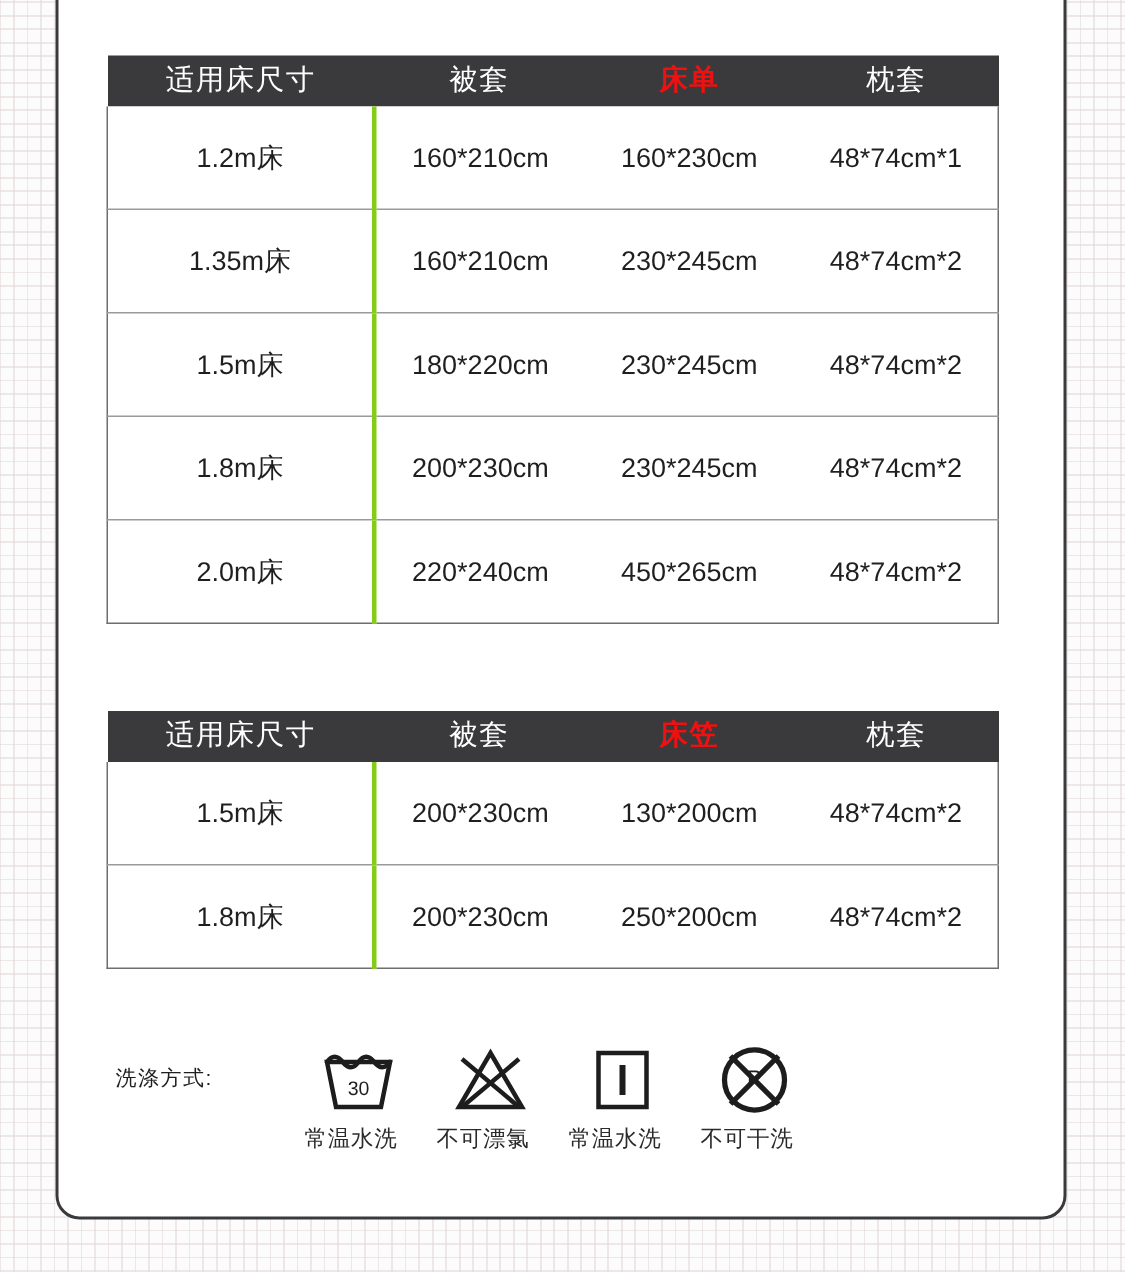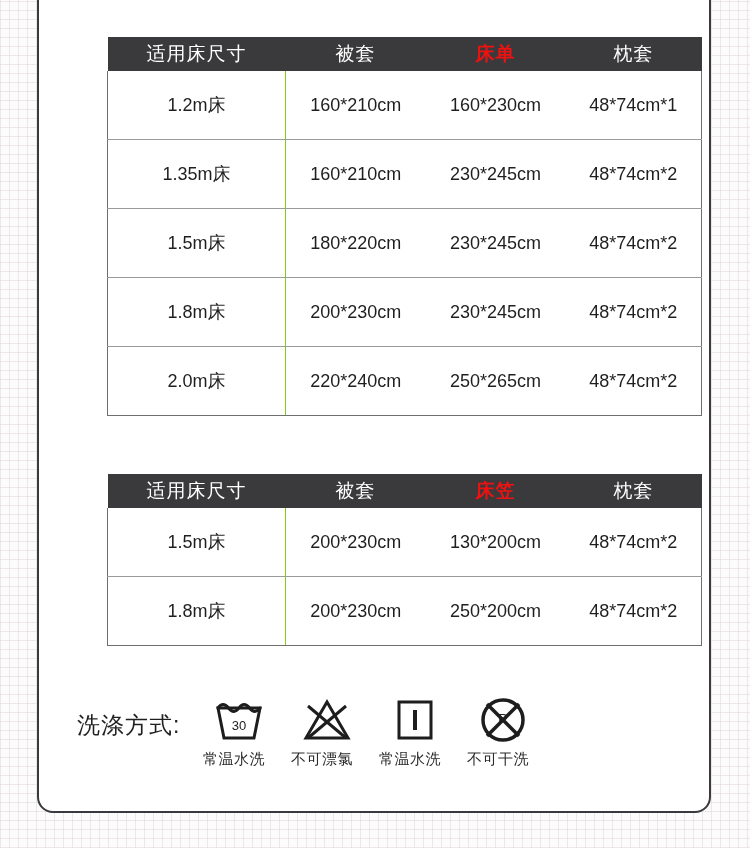--- a/index.html
+++ b/index.html
@@ -54,21 +54,20 @@
     height: 848px;
   }
 
   
   .size-table {
     position: absolute;
     border-collapse: collapse;
     table-layout: fixed;
     width: 594px;
     left: 71px;
-    margin-left: 36px;
   }
   #table-sheet  { top: 37px; }
   #table-fitted { top: 474px; }
 
   .size-table thead th {
     background: #3a3a3c;
     color: #ffffff;
     font-size: 19px;
     font-weight: normal;
     height: 34px;
@@ -91,21 +90,21 @@
     vertical-align: middle;
     border-bottom: 1px solid #9a9a9a;
     border-top: none;
     padding: 0;
     background: #ffffff;
   }
   .size-table tbody tr:last-child td {
     border-bottom: 1px solid #6e6e6e;
   }
   .size-table tbody td.col-first {
-    border-right: 1px solid #84cc16;
+    border-right: 3px solid #84cc16;
   }
   .size-table tbody td.col-edge-left {
     border-left: 1px solid #6e6e6e;
   }
   .size-table tbody td.col-edge-right {
     border-right: 1px solid #6e6e6e;
   }
 
   
   .size-table col.c1 { width: 178px; }
@@ -118,21 +117,21 @@
     position: absolute;
     left: 71px;
     top: 694px;
     width: 600px;
     height: 90px;
   }
   #care-title {
     position: absolute;
     left: 6px;
     top: 16px;
-    font-size: 23px;
+    font-size: 14px;
     color: #1f1f1f;
     letter-spacing: 1px;
     white-space: nowrap;
   }
   #care-icons {
     position: absolute;
     left: 116px;
     top: 0px;
     display: flex;
     gap: 10px;
@@ -203,21 +202,21 @@
       </tr>
       <tr>
         <td class="col-first col-edge-left">1.8m床</td>
         <td>200*230cm</td>
         <td>230*245cm</td>
         <td class="col-edge-right">48*74cm*2</td>
       </tr>
       <tr>
         <td class="col-first col-edge-left">2.0m床</td>
         <td>220*240cm</td>
-        <td>250*265cm</td>
+        <td>450*265cm</td>
         <td class="col-edge-right">48*74cm*2</td>
       </tr>
     </tbody>
   </table>
 
   <table class="size-table" id="table-fitted">
     <colgroup>
       <col class="c1">
         <col class="c2">
         <col class="c3">

